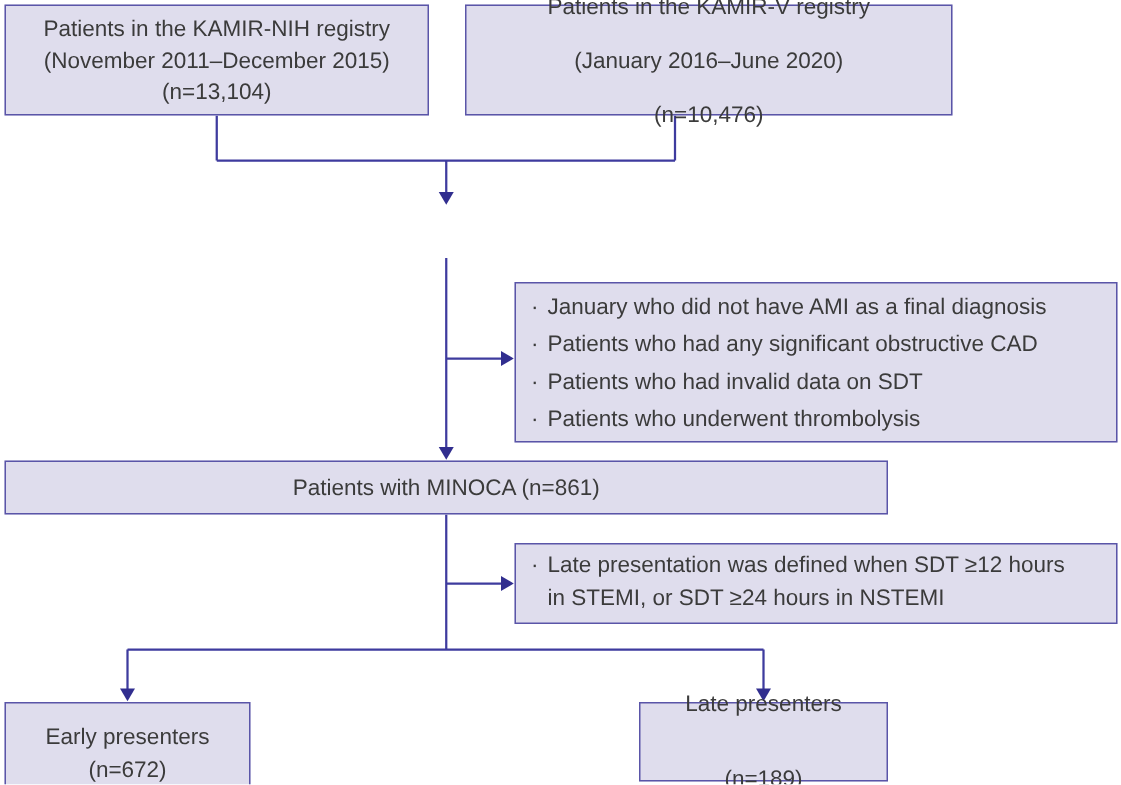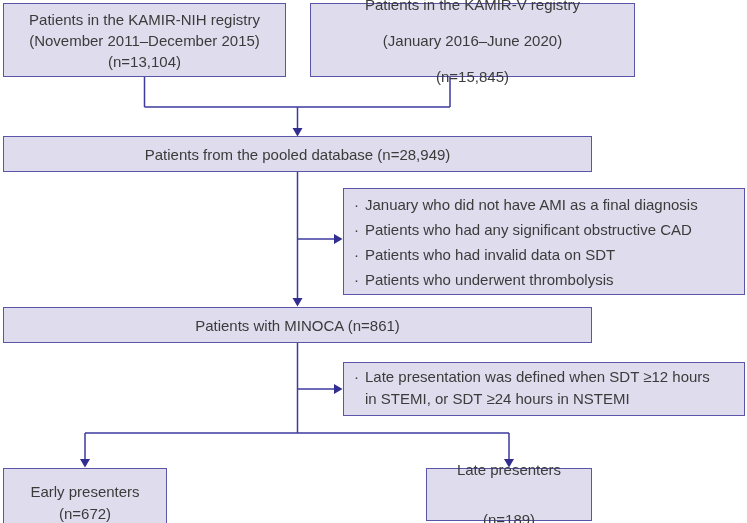--- a/index.html
+++ b/index.html
@@ -93,26 +93,23 @@
 
   <div class="box centered line3" style="left:3px; top:3px; width:283px; height:74px;">
     <div>Patients in the KAMIR-NIH registry</div>
     <div>(November 2011–December 2015)</div>
     <div>(n=13,104)</div>
   </div>
 
   <div class="box centered line3" style="left:310px; top:3px; width:325px; height:74px;gap:15px;">
     <div>Patients in the KAMIR-V registry</div>
     <div>(January 2016–June 2020)</div>
-    <div>(n=15,845)</div>
+    <div>(n=10,476)</div>
   </div>
 
-  <div class="box centered single" style="left:3px; top:136px; width:589px; height:36px;">
-    <div>Patients from the pooled database (n=28,949)</div>
-  </div>
 
   <div class="box note note-excl" style="left:343px; top:188px; width:402px; height:107px;">
     <div class="bullet-row">
       <div class="bullet">·</div>
       <div class="bullet-text">January who did not have AMI as a final diagnosis</div>
     </div>
     <div class="bullet-row">
       <div class="bullet">·</div>
       <div class="bullet-text">Patients who had any significant obstructive CAD</div>
     </div>

